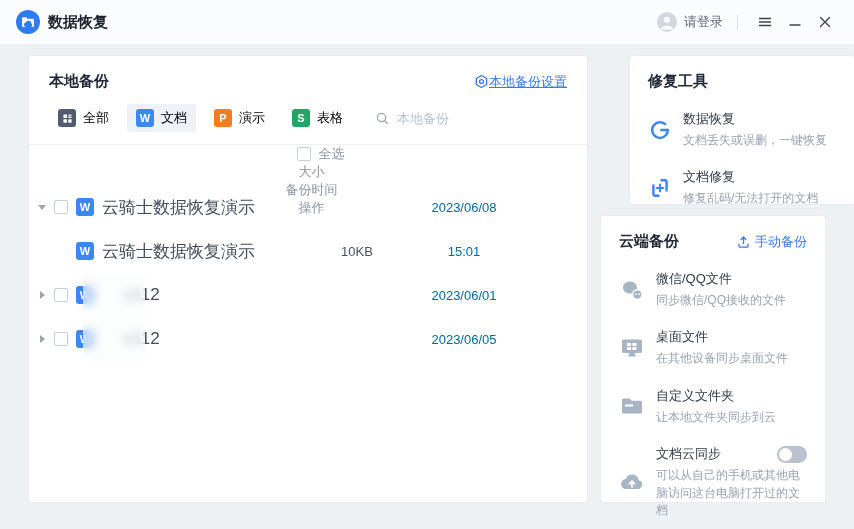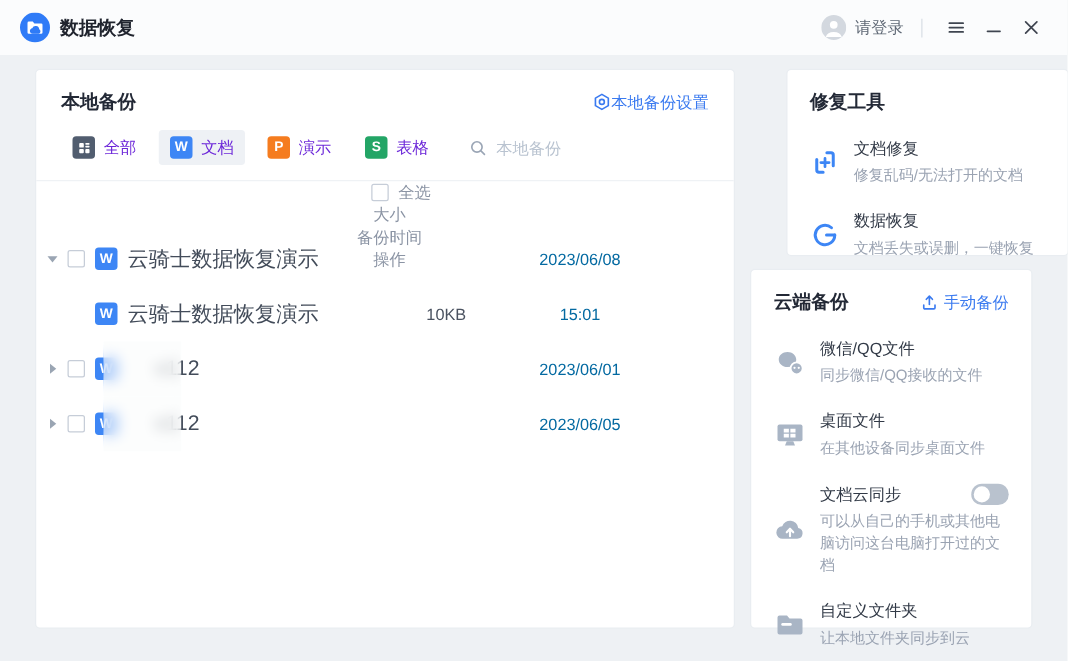--- a/index.html
+++ b/index.html
@@ -26,28 +26,28 @@
   .winbtn { width:26px; height:26px; display:flex; align-items:center; justify-content:center; cursor:pointer; }
   .winbtn + .winbtn { margin-left:4px; }
   
   .card { position:absolute; background:#fff; border:1px solid #e9edf1; border-radius:4px; }
   #card-main  { left:28px;  top:55px;  width:560px; height:448px; padding:16px 20px; }
   #card-repair{ left:629px; top:55px;  width:226px; height:150px; padding:16px 18px; }
   #card-cloud { left:600px; top:215px; width:226px; height:288px; padding:16px 18px; }
   .card-title { font-size:15px; font-weight:bold; color:#232936; }
   
   .main-head { display:flex; align-items:center; justify-content:space-between; }
-  .settings-link { display:flex; align-items:center; gap:0; font-size:13px; color:#3a7af0; cursor:pointer; }
+  .settings-link { display:flex; align-items:center; gap:0; font-size:13px; color:#3a7af0; cursor:pointer;text-decoration:underline; }
   
   .tabs { display:flex; align-items:center; margin-top:13px; }
   .tab { display:flex; align-items:center; gap:7px; padding:5px 9px; border-radius:3px; margin-right:9px; cursor:pointer; }
   .tab.active { background:#eef1f5; }
   .tab-icon { width:18px; height:18px; border-radius:3px; color:#fff; font-size:11px; font-weight:bold;
               display:flex; align-items:center; justify-content:center; }
-  .tab-label { font-size:13px; color:#6d28d9; }
+  .tab-label { font-size:13px; color:#000000; }
   .searchbox { display:flex; align-items:center; gap:7px; margin-left:14px; }
   .searchbox input { border:none; outline:none; font-size:13px; width:130px; background:transparent; color:#3c4452; }
   .searchbox input::placeholder { color:#b9c3d0; }
   
   .table { margin:12px -20px 0; border-top:1px solid #eff2f5; }
   .trow { display:flex; align-items:center; height:44px; padding-left:7px; position:relative; }
   .trow.header { height:40px; font-size:13px; color:#8b94a4;flex-direction:column; }
   .name-col { flex:1; display:flex; align-items:center; min-width:0; }
   .col-size { width:96px; text-align:center; font-size:13px; color:#4a5260; }
   .col-time { width:118px; text-align:center; font-size:13px; color:#0369a1; }
@@ -231,41 +231,41 @@
     </div>
   </div>
 </div>
 
 <div class="card" id="card-repair">
   <div class="card-title">修复工具</div>
 
   <div class="panel-item">
     <span class="icon24">
       <svg viewBox="0 0 24 24" width="24" height="24">
+        <path d="M19.8 12a7.8 7.8 0 1 1-2.6-5.8" fill="none" stroke="#3d86f5" stroke-width="2.4" stroke-linecap="round"></path>
+        <path d="M19.8 12h-6.6" stroke="#3d86f5" stroke-width="2.4" stroke-linecap="round"></path>
+      </svg>
+    </span>
+    <span class="pi-text">
+      <div class="pi-title">数据恢复</div>
+      <div class="pi-desc">文档丢失或误删，一键恢复</div>
+    </span>
+  </div>
+
+  <div class="panel-item">
+    <span class="icon24">
+      <svg viewBox="0 0 24 24" width="24" height="24">
         <path d="M13.5 4.2h3.3a1.8 1.8 0 0 1 1.8 1.8v8.5" fill="none" stroke="#3d86f5" stroke-width="2.4" stroke-linecap="round"></path>
         <path d="M10.5 19.8H7.2a1.8 1.8 0 0 1-1.8-1.8V9.5" fill="none" stroke="#3d86f5" stroke-width="2.4" stroke-linecap="round"></path>
         <path d="M12 8.7v6.6M8.7 12h6.6" stroke="#3d86f5" stroke-width="2.2" stroke-linecap="round"></path>
       </svg>
     </span>
     <span class="pi-text">
       <div class="pi-title">文档修复</div>
       <div class="pi-desc">修复乱码/无法打开的文档</div>
-    </span>
-  </div>
-
-  <div class="panel-item">
-    <span class="icon24">
-      <svg viewBox="0 0 24 24" width="24" height="24">
-        <path d="M19.8 12a7.8 7.8 0 1 1-2.6-5.8" fill="none" stroke="#3d86f5" stroke-width="2.4" stroke-linecap="round"></path>
-        <path d="M19.8 12h-6.6" stroke="#3d86f5" stroke-width="2.4" stroke-linecap="round"></path>
-      </svg>
-    </span>
-    <span class="pi-text">
-      <div class="pi-title">数据恢复</div>
-      <div class="pi-desc">文档丢失或误删，一键恢复</div>
     </span>
   </div>
 </div>
 
 <div class="card" id="card-cloud">
   <div class="cloud-head">
     <span class="card-title">云端备份</span>
     <span class="manual-link">
       <svg viewBox="0 0 16 16" width="15" height="15">
         <path d="M3.2 10.8v2.2a1 1 0 0 0 1 1h7.6a1 1 0 0 0 1-1v-2.2" fill="none" stroke="#3a7af0" stroke-width="1.4" stroke-linecap="round"></path>
@@ -303,38 +303,38 @@
     </span>
     <span class="pi-text">
       <div class="pi-title">桌面文件</div>
       <div class="pi-desc">在其他设备同步桌面文件</div>
     </span>
   </div>
 
   <div class="panel-item">
     <span class="icon26">
       <svg viewBox="0 0 26 26" width="26" height="26">
+        <path d="M3 7a1.6 1.6 0 0 1 1.6-1.6h6l2 2.4h8.8A1.6 1.6 0 0 1 23 9.4v9.6a1.6 1.6 0 0 1-1.6 1.6H4.6A1.6 1.6 0 0 1 3 19z" fill="#a9b5c5"></path>
+        <rect x="6" y="11.4" width="8.4" height="2.2" rx="1.1" fill="#fff"></rect>
+      </svg>
+    </span>
+    <span class="pi-text">
+      <div class="pi-title">自定义文件夹</div>
+      <div class="pi-desc">让本地文件夹同步到云</div>
+    </span>
+  </div>
+
+  <div class="panel-item">
+    <span class="icon26">
+      <svg viewBox="0 0 26 26" width="26" height="26">
         <path d="M7.3 20a5 5 0 0 1-.5-10 6.6 6.6 0 0 1 12.8 1.3 4.4 4.4 0 0 1-.9 8.7z" fill="#a9b5c5"></path>
         <path d="M13 18v-5.4M10.4 14.8L13 12l2.6 2.8" fill="none" stroke="#fff" stroke-width="1.7" stroke-linecap="round" stroke-linejoin="round"></path>
       </svg>
     </span>
     <span class="pi-text">
       <div class="pi-title-row">
         <span class="pi-title">文档云同步</span>
         <span class="toggle"></span>
       </div>
       <div class="pi-desc">可以从自己的手机或其他电脑访问这台电脑打开过的文档</div>
     </span>
   </div>
-
-  <div class="panel-item">
-    <span class="icon26">
-      <svg viewBox="0 0 26 26" width="26" height="26">
-        <path d="M3 7a1.6 1.6 0 0 1 1.6-1.6h6l2 2.4h8.8A1.6 1.6 0 0 1 23 9.4v9.6a1.6 1.6 0 0 1-1.6 1.6H4.6A1.6 1.6 0 0 1 3 19z" fill="#a9b5c5"></path>
-        <rect x="6" y="11.4" width="8.4" height="2.2" rx="1.1" fill="#fff"></rect>
-      </svg>
-    </span>
-    <span class="pi-text">
-      <div class="pi-title">自定义文件夹</div>
-      <div class="pi-desc">让本地文件夹同步到云</div>
-    </span>
-  </div>
 </div>
 
 </body></html>

